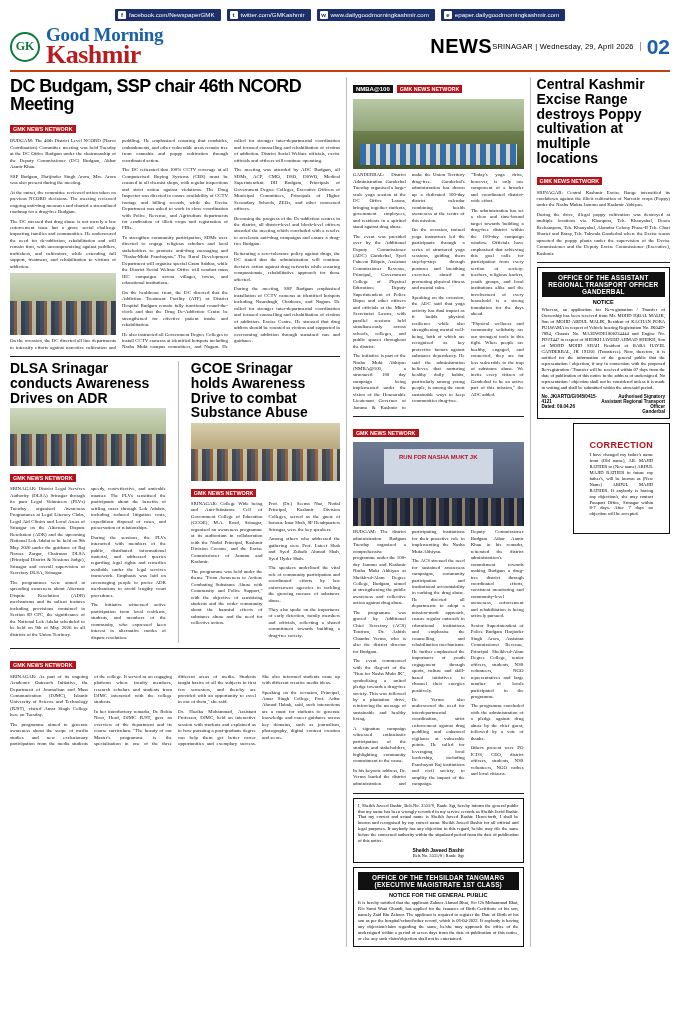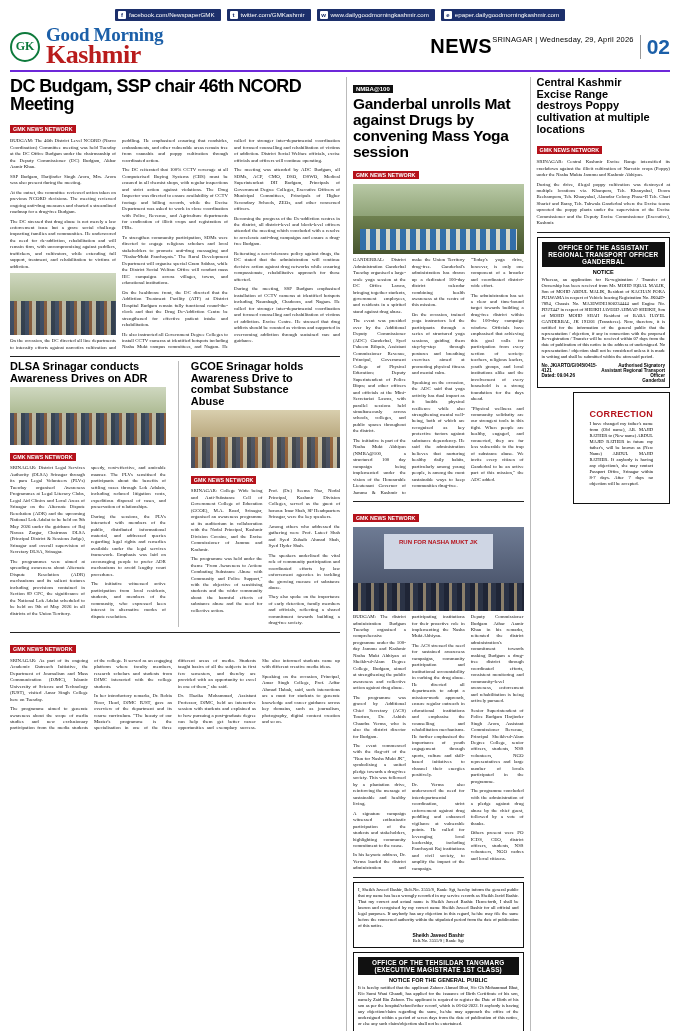--- a/index.html
+++ b/index.html
@@ -24,35 +24,35 @@
     display:flex; align-items:center; gap:3px;
     background:#1c2f6b; color:#fff; font-family:"Liberation Sans",sans-serif;
     font-size:6.2px; padding:2px 6px 2px 3px; border-radius:1px; line-height:1;
   }
   .soc .glyph {
     width:8px; height:8px; background:#fff; color:#1c2f6b; border-radius:1px;
     font-size:6px; font-weight:bold; display:flex; align-items:center; justify-content:center;
   }
 
   
-  .masthead { display:flex; align-items:center; border-bottom:2px solid #6d28d9; padding-bottom:3px; }
+  .masthead { display:flex; align-items:center; border-bottom:2px solid #c2410c; padding-bottom:3px; }
   .logo-circle {
     width:30px;height:30px;border-radius:50%;border:2px solid #0e7a3c;
     display:flex;align-items:center;justify-content:center;
     font-family:"Liberation Serif",serif;font-weight:bold;font-size:12px;color:#0e7a3c;
     margin-right:6px;
   }
   .mast-name { line-height:0.92; }
   .mast-name .l1 { font-size:19px; font-weight:bold; color:#1b5fa8; letter-spacing:-0.3px; }
   .mast-name .l2 { font-size:26px; font-weight:bold; color:#b91c1c; letter-spacing:-0.5px; }
   .mast-center {
     flex:1; text-align:right; font-family:"Liberation Sans",sans-serif;
     font-size:20px; font-weight:bold; letter-spacing:0.5px;
   }
-  .mast-right { display:flex; gap:6px; }
+  .mast-right { display:flex; align-items:center; gap:6px; }
   .mast-right .dateline {
     font-family:"Liberation Sans",sans-serif; font-size:7.5px; letter-spacing:0.2px;
     border-right:1px solid #999; padding-right:6px;
   }
   .pagenum { font-family:"Liberation Sans",sans-serif; font-size:21px; font-weight:bold; color:#1b5fa8; }
 
   
   .content { display:flex; gap:6px; margin-top:5px; }
   .col-left  { width:330px; }
   .col-mid   { width:186px; }
@@ -63,21 +63,21 @@
   h1.head {
     font-family:"Liberation Sans",sans-serif; font-weight:bold;
     font-size:18px; line-height:1.0; margin:0 0 4px 0; letter-spacing:-0.6px;
   }
   h2.head2 {
     font-family:"Liberation Sans",sans-serif; font-weight:bold;
     font-size:15.5px; line-height:1.03; margin:0 0 3px 0; letter-spacing:-0.3px;
   }
   h3.head3 {
     font-family:"Liberation Sans",sans-serif; font-weight:bold;
-    font-size:11px; line-height:1.05; margin:0 16px 3px 0;
+    font-size:14px; line-height:1.05; margin:0 16px 3px 0;
   }
   .kicker {
     font-family:"Liberation Sans",sans-serif; font-size:6px; font-weight:bold;
     background:#111; color:#fff; display:inline-block; padding:1px 3px; margin:2px 0 3px 0;
   }
   .hr { border:0; border-top:1px solid #222; margin:5px 0 4px 0; }
 
   .body-cols { column-gap:6px; font-size:4.9px; line-height:1.32; text-align:justify; color:#111; }
   .body-cols p { margin:0 0 3px 0; }
   .c2 { column-count:2; }
@@ -244,21 +244,20 @@
         </div>
       </div>
     </div>
 
     <div class="rule-v"></div>
 
     <div class="col-mid">
 
       <div>
         <span class="kicker">NMBA@100</span>
-        <h2 class="head2">Ganderbal unrolls Mat against Drugs by convening Mass Yoga session</h2>
         <div class="chip-red">GMK NEWS NETWORK</div>
         <div class="photo yoga" style="height:70px;margin:3px 0 3px 0;">
           <div class="sky" style="background:linear-gradient(#b9c9a6,#8fa377)"></div>
           <div class="ground"></div>
           <div class="mat"></div>
         </div>
         <div class="body-cols c3">
           <p>GANDERBAL: District Administration Ganderbal Tuesday organised a large-scale yoga session at the DC Office Lawns, bringing together students, government employees, and residents in a spirited stand against drug abuse.</p>
           <p>The event was presided over by the Additional Deputy Commissioner (ADC) Ganderbal, Syed Faheem Bilquis, Assistant Commissioner Revenue, Principal, Government College of Physical Education; Deputy Superintendent of Police Biqra; and other officers and officials at the Mini-Secretariat Lawns, with parallel sessions held simultaneously across schools, colleges, and public spaces throughout the district.</p>
           <p>The initiative is part of the Nasha Mukt Abhiyan (NMBA@100, a structured 100 day campaign being implemented under the vision of the Honourable Lieutenant Governor of Jammu &amp; Kashmir to make the Union Territory drug-free. Ganderbal's administration has drawn up a dedicated 100-day district calendar combining health awareness at the centre of this mission.</p>

